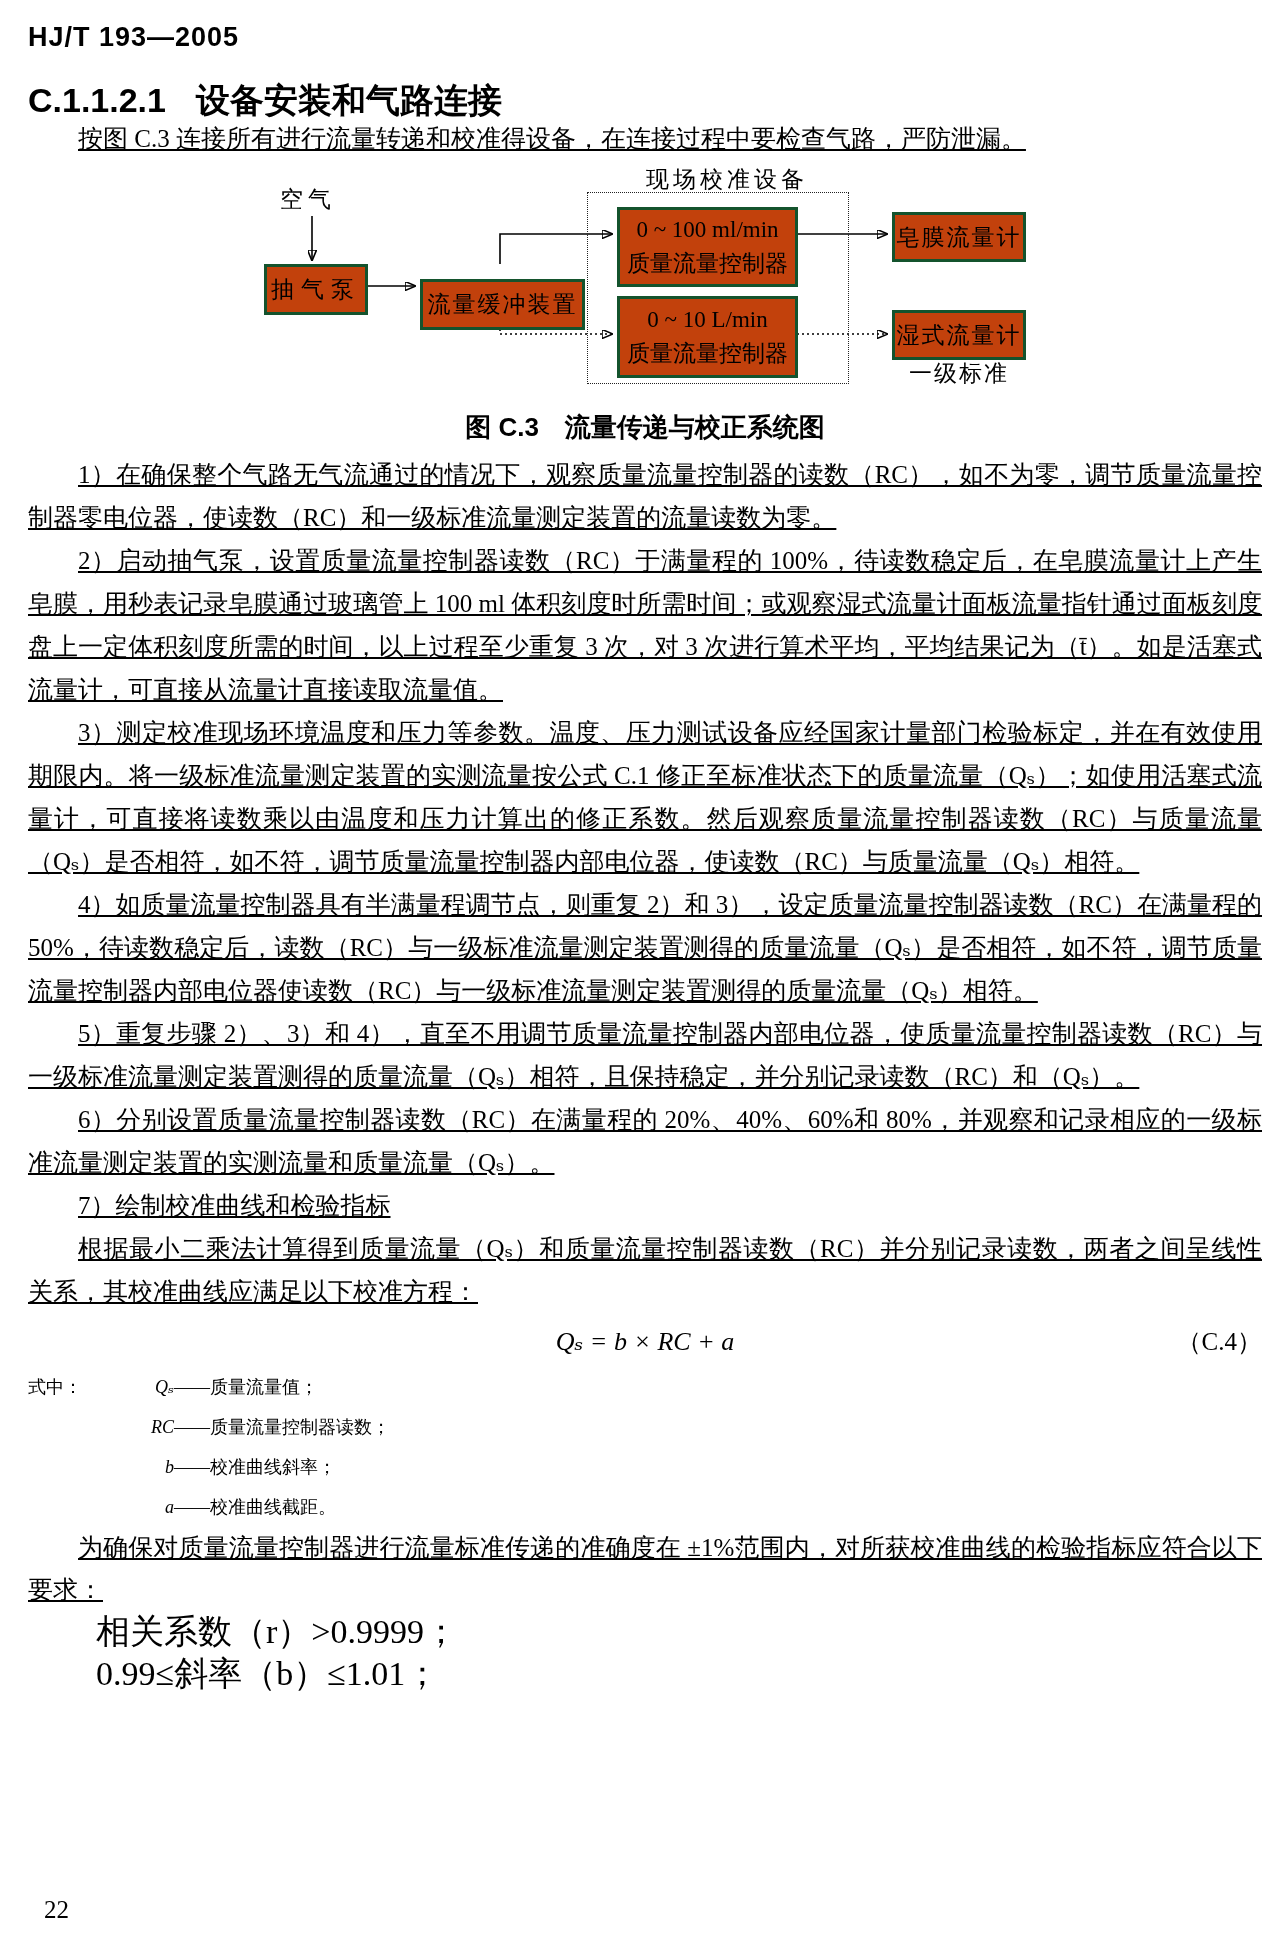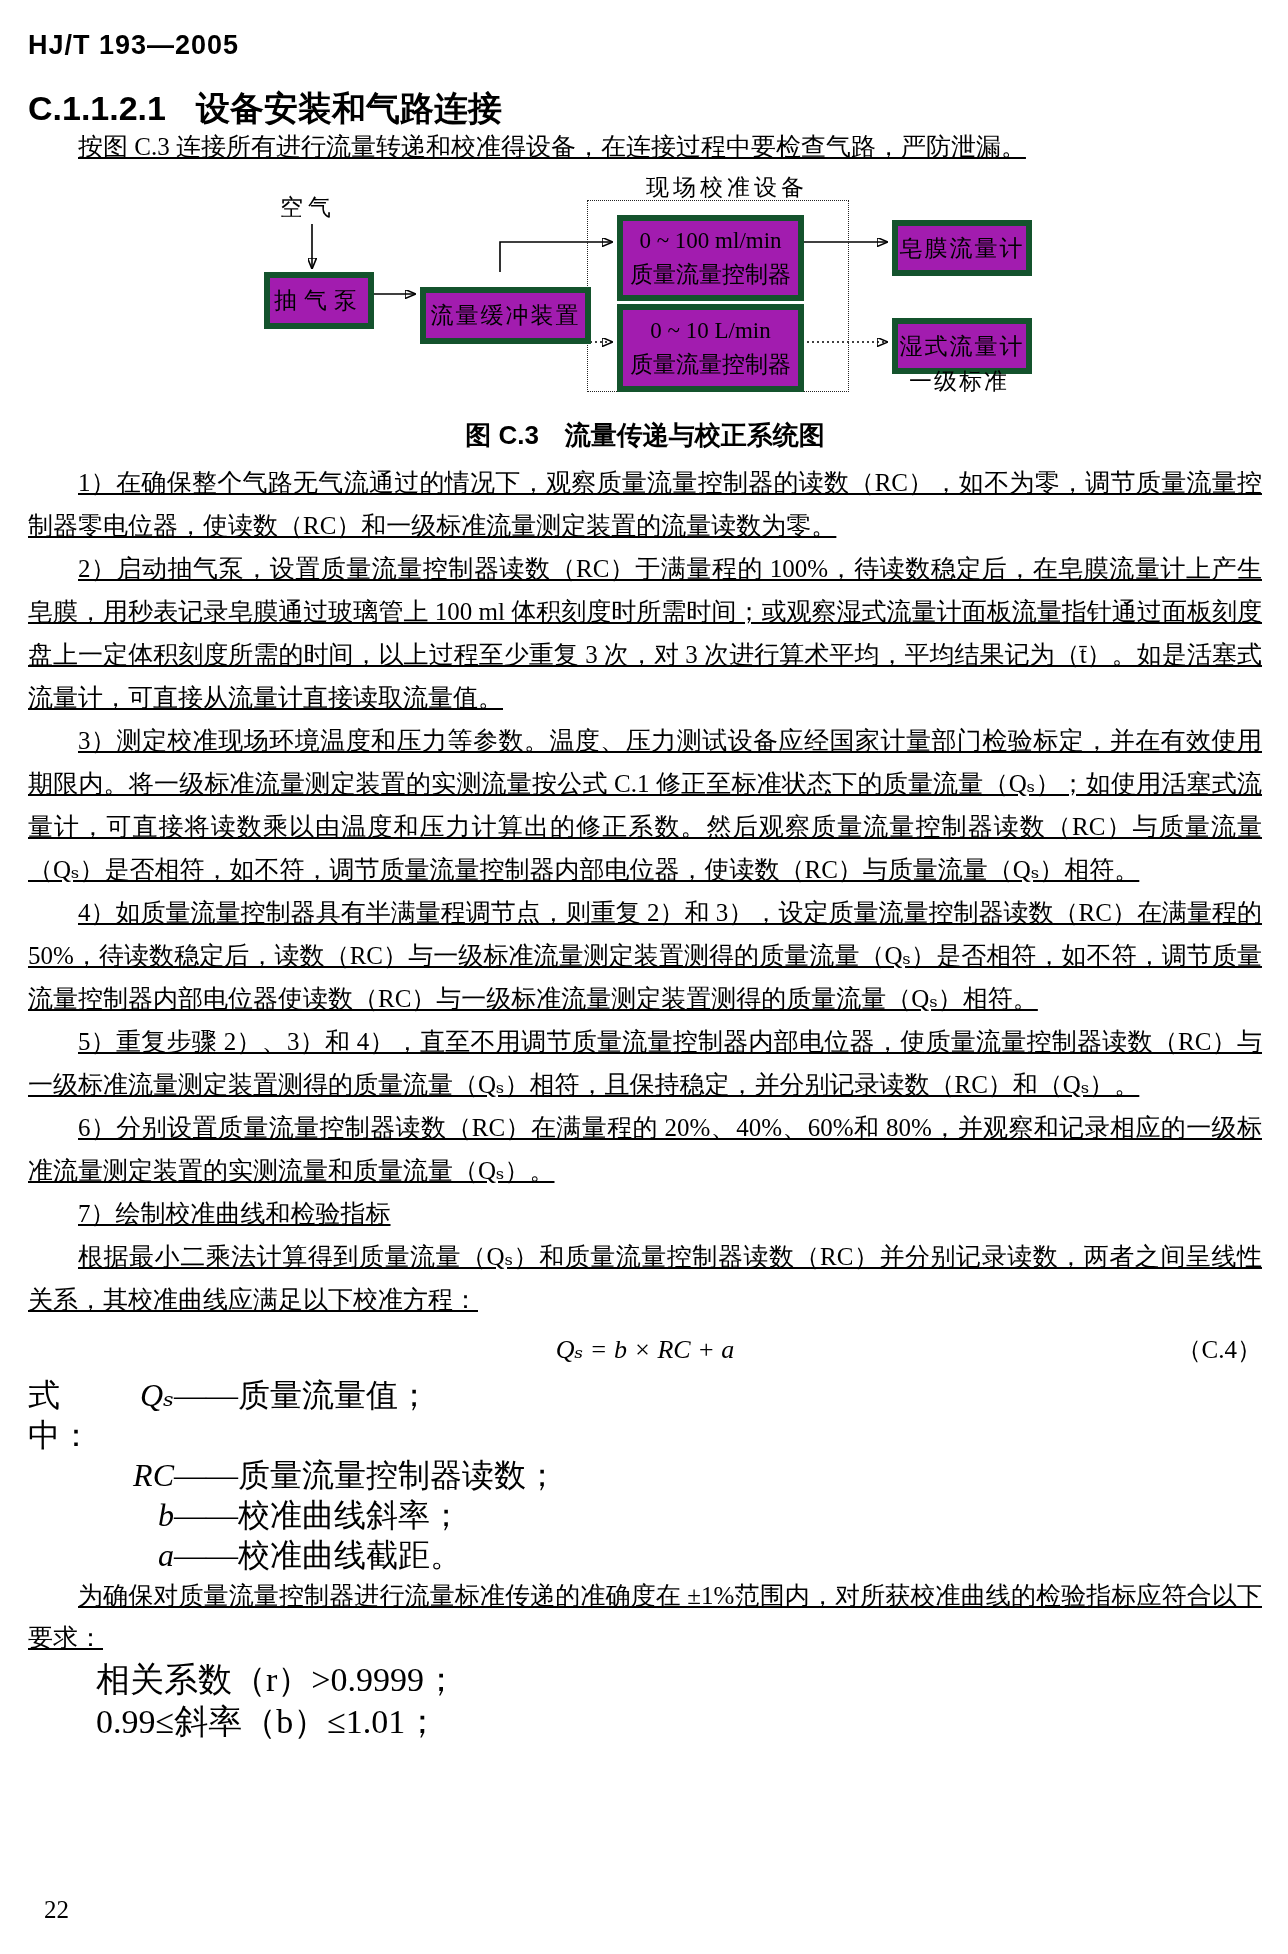--- a/index.html
+++ b/index.html
@@ -1,41 +1,41 @@
 <!DOCTYPE html>
 <html><head>
 <meta charset="utf-8">
 <style>
   html,body{margin:0;padding:0;}
   body{
     width:1288px;height:1954px;background:#ffffff;color:#000;
     position:relative;overflow:hidden;
     font-family:"Liberation Serif","DejaVu Serif",serif;
   }
-  .page{padding:8px 26px 0 28px;position:relative;}
+  .page{padding:0 26px 0 28px;position:relative;}
   .doc-header{
     font-family:"Liberation Sans","DejaVu Sans",sans-serif;
     font-weight:bold;font-size:27px;padding-top:22px;letter-spacing:1px;
   }
   .h-sec{
     margin-top:30px;font-family:Liberation Sans, sans-serif;
     font-weight:bold;font-size:34px;line-height:34px;
   }
   .h-sec .h-num{margin-right:30px;}
   .body-text{font-size:25px;line-height:43px;text-align:justify;margin:0;text-decoration:underline;}
   .indent{text-indent:2em;}
   p{margin:0;}
 
   
   .diagram{position:relative;width:800px;height:232px;margin:4px 0 0 204px;font-size:23px;}
   .dsvg{position:absolute;left:0;top:0;}
   .dsvg path{stroke:#000;stroke-width:1.6;fill:none;}
   .dsvg path.dot{stroke-dasharray:2 3;}
   .dbox{
-    position:absolute;border:6px solid #14532d;background:#a21caf;
+    position:absolute;border:3px solid #14532d;background:#c2410c;
     display:flex;align-items:center;justify-content:center;text-align:center;
   }
   .mfc{flex-direction:column;line-height:34px;}
   .dlabel{position:absolute;white-space:nowrap;}
   .lbl-air{left:48px;top:20px;letter-spacing:5px;}
   .lbl-group{left:375px;top:0px;width:240px;text-align:center;letter-spacing:4px;}
   .lbl-std{left:672px;top:194px;width:110px;text-align:center;letter-spacing:2px;}
   .box-pump{left:32px;top:100px;width:98px;height:45px;letter-spacing:7px;}
   .box-buffer{left:188px;top:100px;width:159px;height:45px;letter-spacing:2px;margin-top:15px;}
   .box-mfc1{left:385px;top:43px;width:175px;height:74px;}
@@ -50,21 +50,21 @@
     margin-top:14px;text-align:center;font-weight:bold;font-size:26px;
     font-family:"Liberation Sans","DejaVu Sans",sans-serif;
   }
   .h-sec2{margin-top:24px;}
   .items{margin-top:8px;}
 
   .equation-row{position:relative;text-align:center;font-size:26px;height:50px;line-height:50px;margin-top:4px;}
   .eq{font-style:italic;}
   .eqtag{position:absolute;right:0;top:0;font-style:normal;font-size:25px;}
 
-  .def-row{display:flex;font-size:32px;line-height:40px;}
+  .def-row{display:flex;font-size:18px;line-height:40px;}
   .def-lead{width:82px;flex:0 0 82px;}
   .def-sym{width:64px;flex:0 0 64px;text-align:right;font-style:italic;}
   .def-desc{}
 
   .closing{line-height:42px;}
   .req{font-size:34px;line-height:42px;text-indent:2em;}
   .page-num{position:absolute;left:44px;top:1896px;font-size:25px;}
 </style>
 </head>
 <body>

